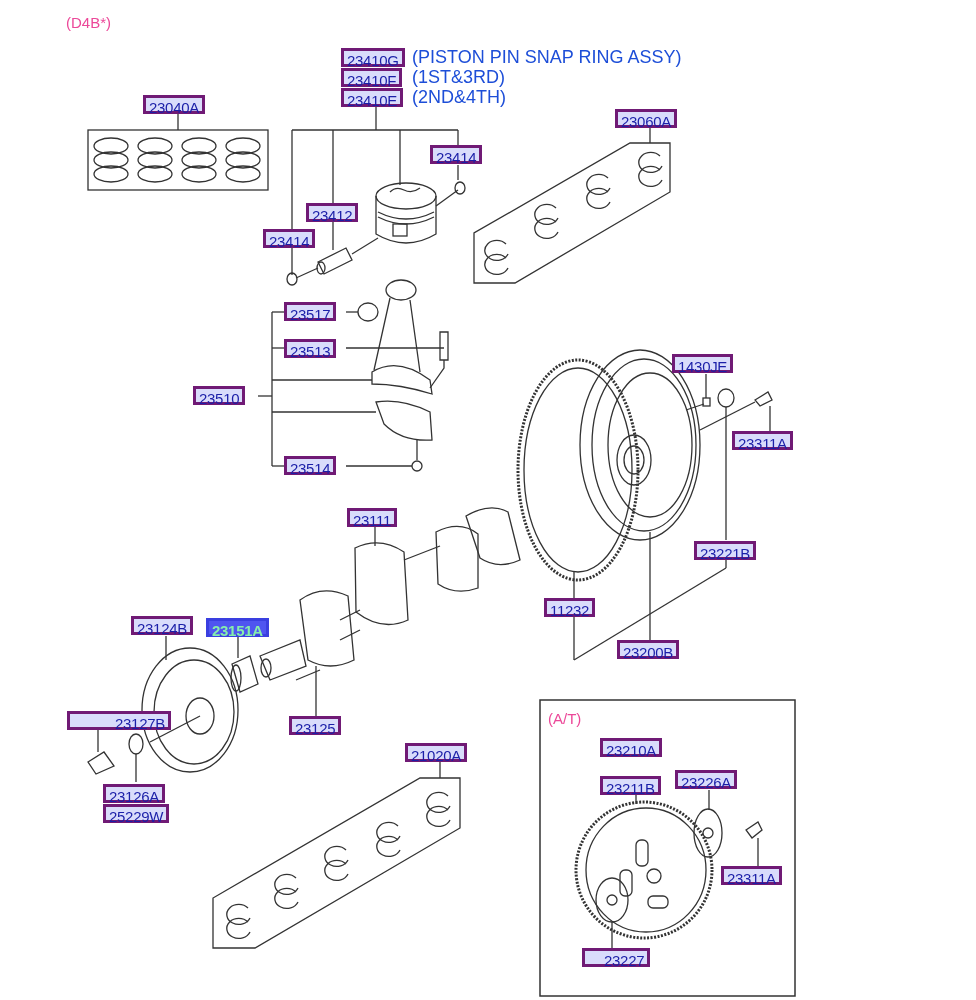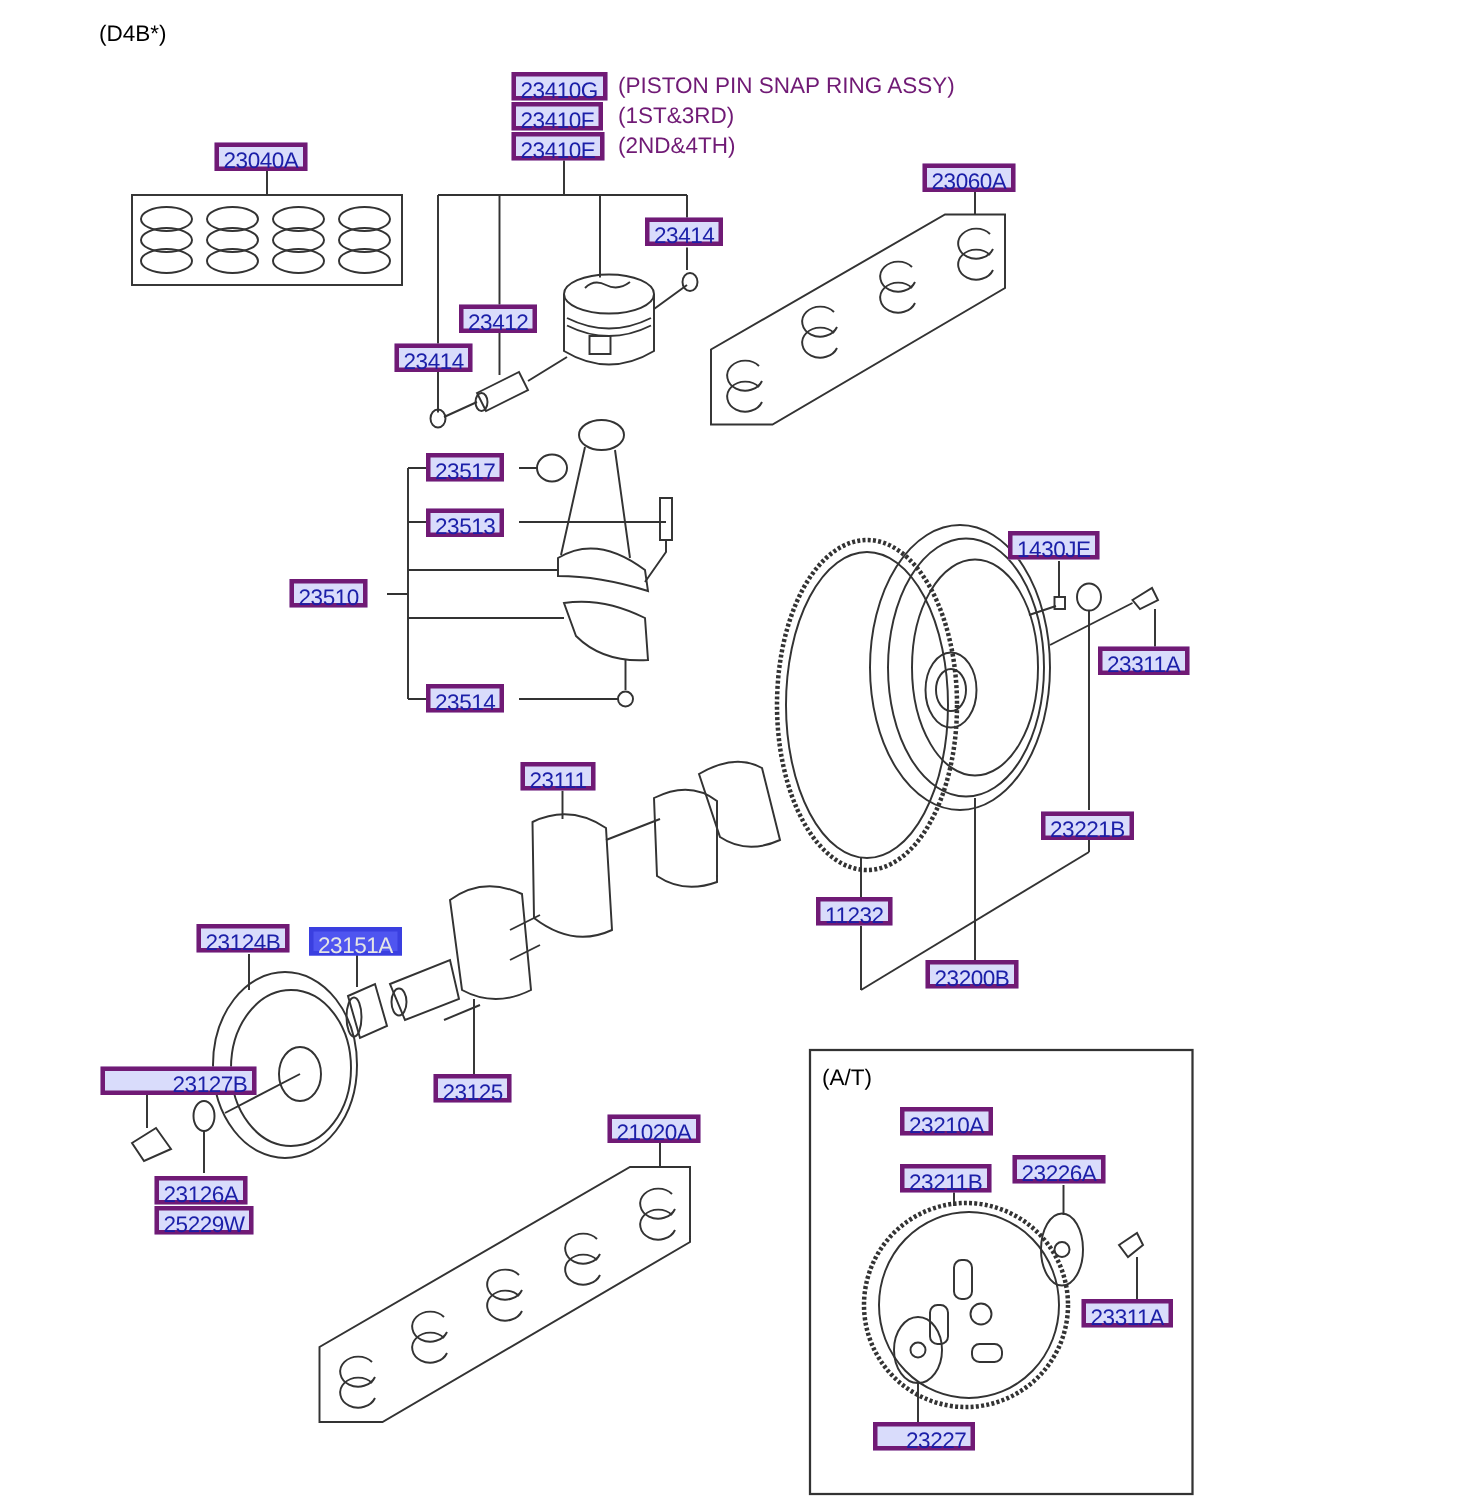--- a/index.html
+++ b/index.html
@@ -3,24 +3,24 @@
 <meta charset="utf-8">
 <style>
   html, body { margin: 0; padding: 0; background: #ffffff; }
   body { width: 976px; height: 1000px; position: relative; overflow: hidden;
          font-family: "Liberation Sans", sans-serif; }
   #diagram { position: absolute; left: 0; top: 0; width: 976px; height: 1000px; }
   .lbl { position: absolute; height: 19px; line-height: 19px; padding: 0 3px;
          background: #d9dcfb; border: 3px solid #701a75; color: #1b1fa8;
          font-size: 15px; letter-spacing: -0.3px; white-space: nowrap; cursor: pointer;
          box-sizing: border-box; font-family: "Liberation Sans", sans-serif; }
-  .lbl.selected { background: #4f55f0; color: #e5e5e5; border-color: #3a3fe0; }
-  .note { position: absolute; height: 19px; line-height: 19px; font-size: 15px;
-          color: #701a75; white-space: nowrap; }
-  .hdr { position: absolute; font-size: 15px; color: #000000; }
+  .lbl.selected { background: #4f55f0; color: #86efac; border-color: #3a3fe0; font-weight: bold; }
+  .note { position: absolute; height: 19px; line-height: 19px; font-size: 18px;
+          color: #1d4ed8; white-space: nowrap; }
+  .hdr { position: absolute; font-size: 15px; color: #ec4899; }
 </style>
 </head>
 <body>
 
 <svg id="diagram" viewBox="0 0 976 1000" xmlns="http://www.w3.org/2000/svg" fill="none" stroke="#333" stroke-width="1.3">
 
   <g>
     <line x1="178" y1="114" x2="178" y2="130"></line>
     <rect x="88" y="130" width="180" height="60"></rect>
     <g id="rings">

